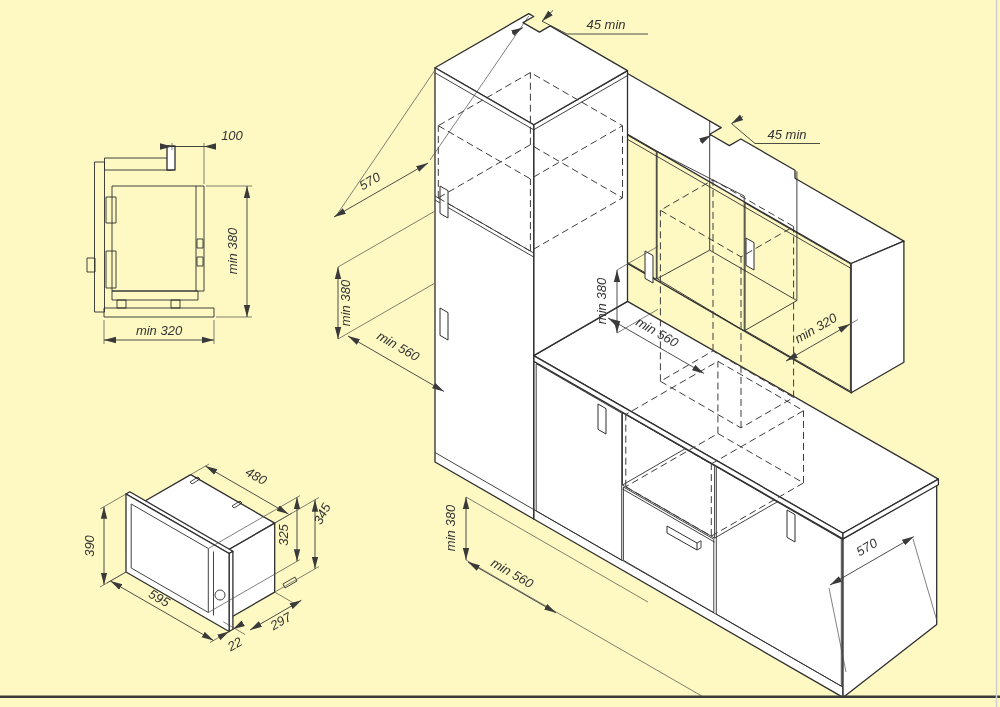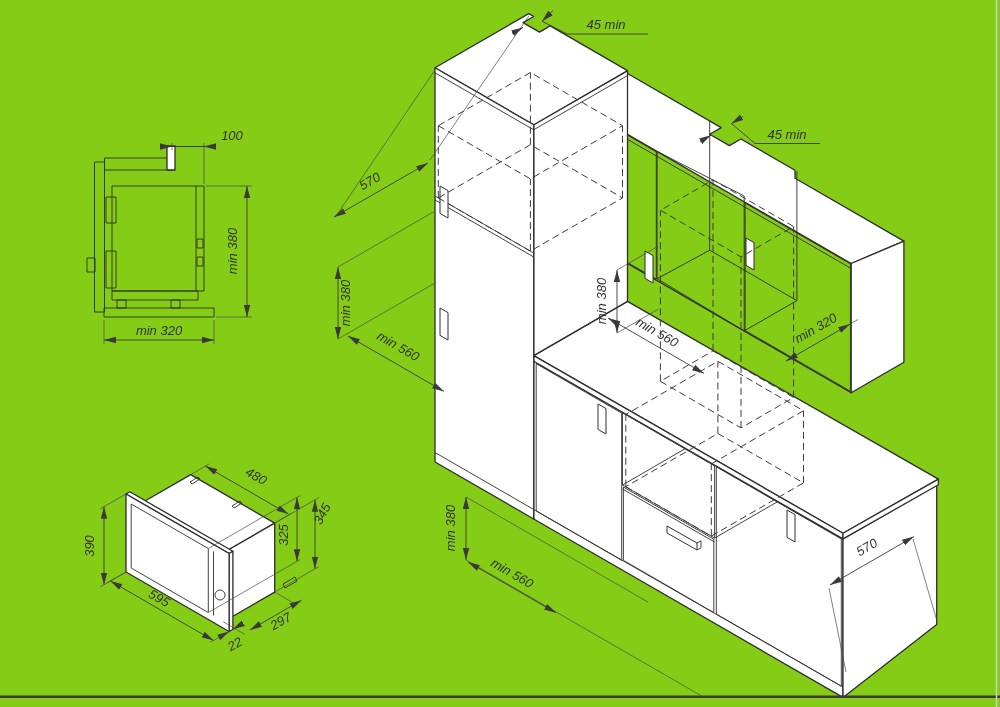--- a/index.html
+++ b/index.html
@@ -1,16 +1,16 @@
 <!DOCTYPE html>
 <html><head>
 <meta charset="utf-8">
 <style>
   html,body{margin:0;padding:0;background:#fff;}
-  .canvas{position:relative;width:1000px;height:707px;background:#84cc16;overflow:hidden;
+  .canvas{position:relative;width:1000px;height:707px;background:#fef9c3;overflow:hidden;
           font-family:"Liberation Sans",sans-serif;}
   svg{display:block}
   .face{fill:#ffffff;stroke:#2e2e2e;stroke-width:1.3;stroke-linejoin:round;}
   .edge{fill:none;stroke:#2e2e2e;stroke-width:1.3;stroke-linejoin:round;stroke-linecap:round;}
   .thin{fill:none;stroke:#2e2e2e;stroke-width:0.9;stroke-linejoin:round;}
   .hid{fill:none;stroke:#3c3c3c;stroke-width:1;stroke-dasharray:7 4;}
   .dim{fill:none;stroke:#3a3a3a;stroke-width:0.9;marker-start:url(#arr);marker-end:url(#arr);}
   .dimE{fill:none;stroke:#3a3a3a;stroke-width:0.9;marker-end:url(#arr);}
   .ext{fill:none;stroke:#4a4a4a;stroke-width:0.7;}
   .ldr{fill:none;stroke:#3a3a3a;stroke-width:0.9;}

